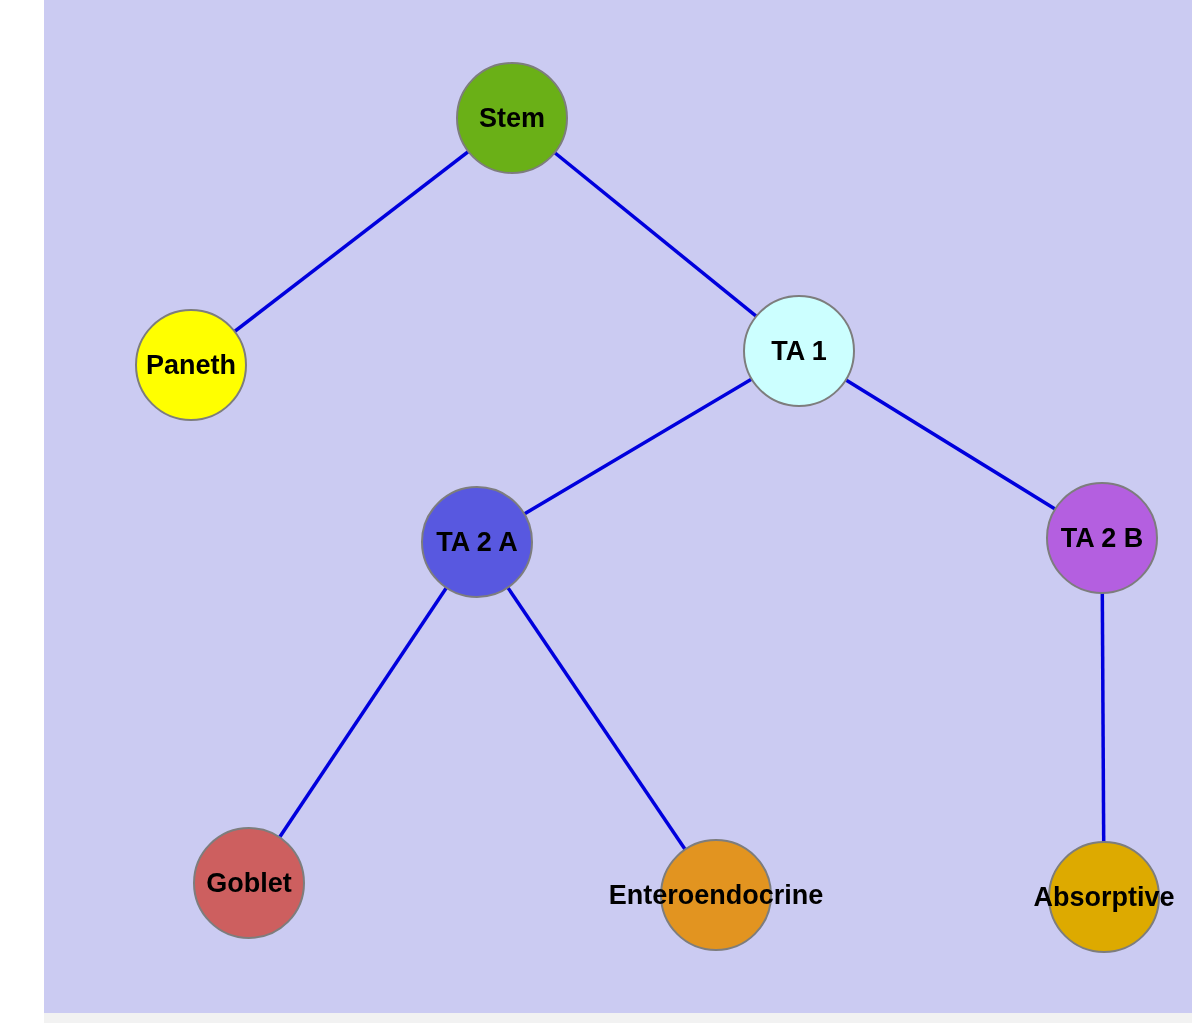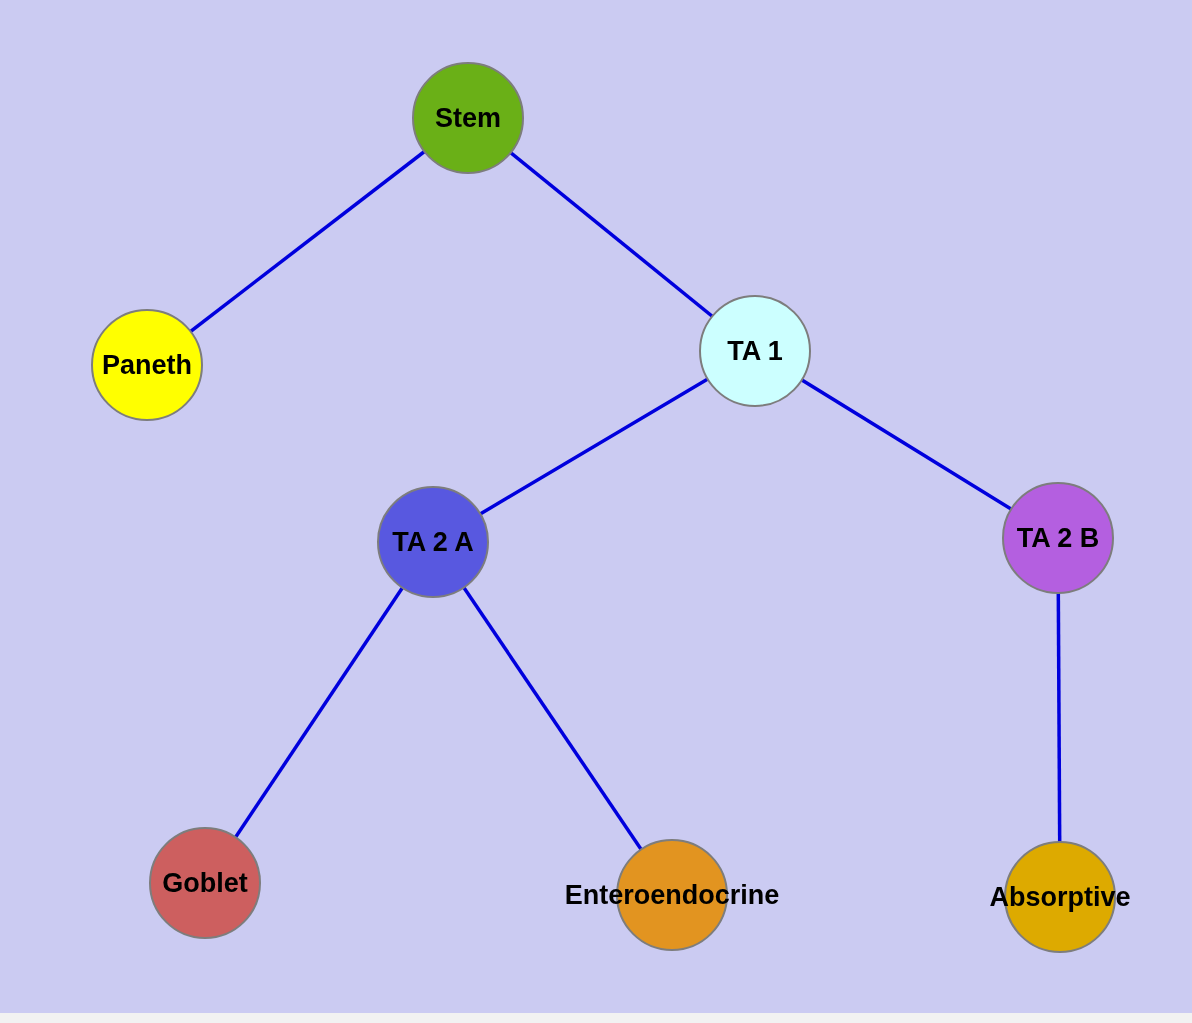--- a/index.html
+++ b/index.html
@@ -8,20 +8,21 @@
     width: 1192px;
     height: 1023px;
     overflow: hidden;
     font-family: "Liberation Sans", "DejaVu Sans", sans-serif;
   }
   #canvas-wrap {
     position: relative;
     width: 1084px;
     height: 1023px;
     background: #ffffff;
+    margin-left: 44px;
   }
   svg#graph {
     display: block;
     position: absolute;
     top: 0;
     left: 0;
   }
   #graph text {
     font-family: "Liberation Sans", "DejaVu Sans", sans-serif;
     font-weight: bold;

